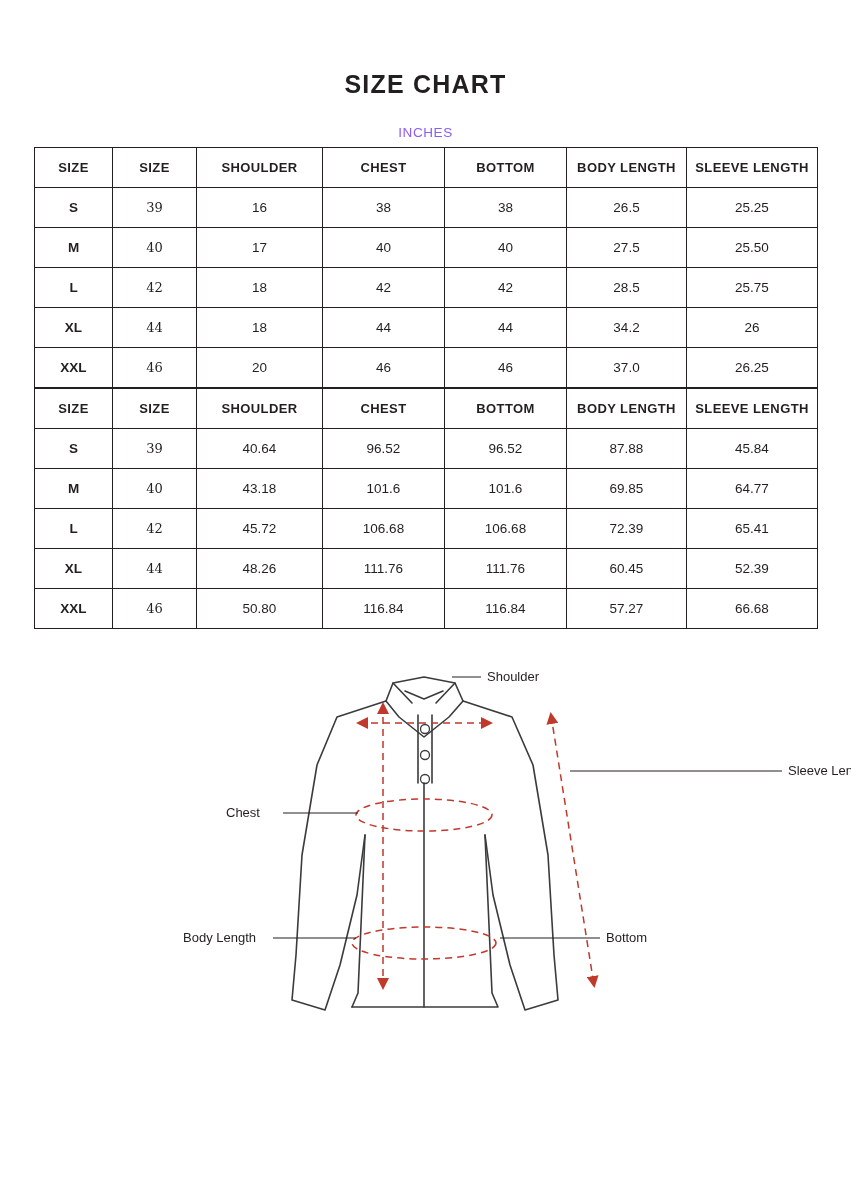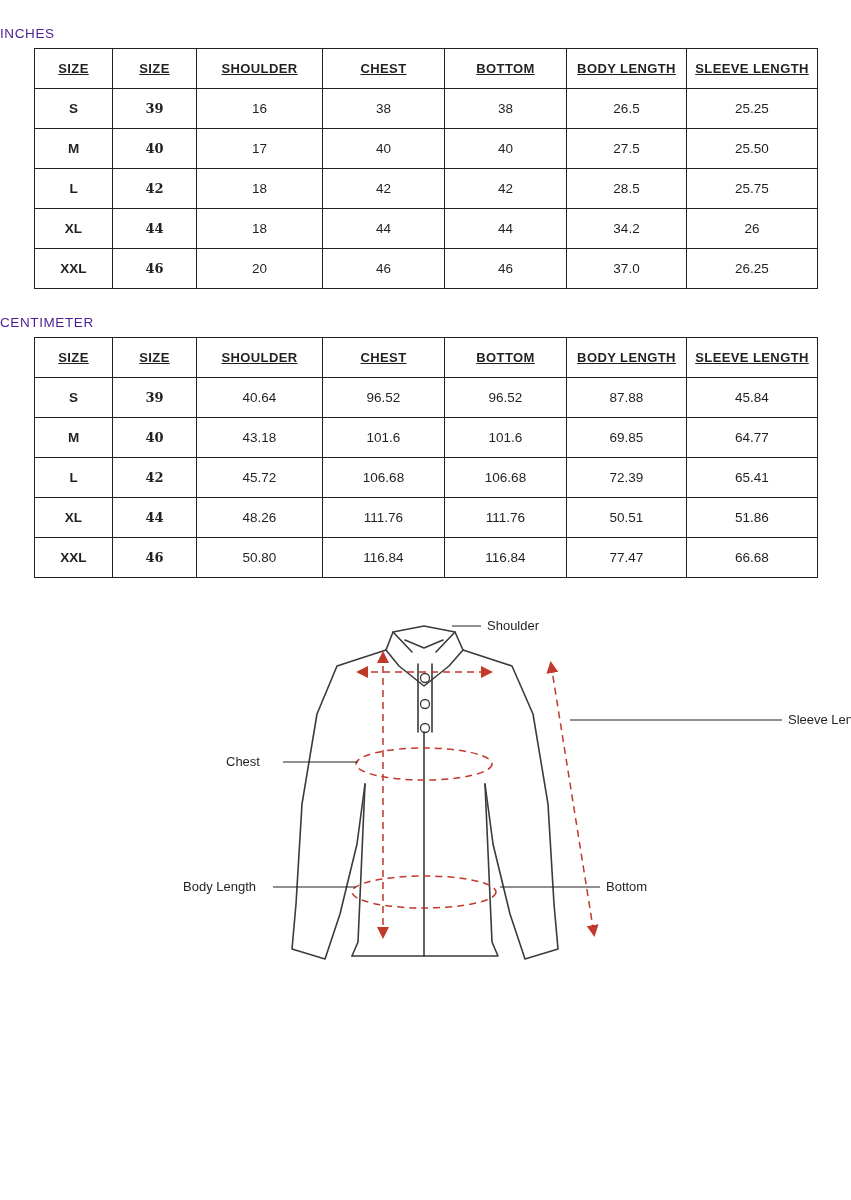--- a/index.html
+++ b/index.html
@@ -23,23 +23,24 @@
   }
   .title {
     text-align: center;
     font-size: 25px;
     font-weight: bold;
     letter-spacing: 1.2px;
     margin-top: 70px;
     color: #231f20;
   }
   .unit-label {
+    text-align: center;
     font-size: 13.5px;
     letter-spacing: 0.6px;
-    color: #4c1d95;
+    color: #8b5cf6;
     margin-top: 26px;
     margin-bottom: 7px;
   }
   .table-wrap {
     width: 783px;
     margin: 0 auto;
   }
   table.size-table {
     width: 100%;
     border-collapse: collapse;
@@ -52,27 +53,26 @@
     font-size: 13.5px;
     color: #231f20;
     height: 39px;
     padding: 0 2px;
     vertical-align: middle;
   }
   table.size-table th {
     font-weight: bold;
     letter-spacing: 0.4px;
     font-size: 13px;
-    text-decoration: underline;
   }
   table.size-table td.strong {
     font-weight: bold;
   }
   table.size-table td.size-code {
-    font-weight: bold;
+    font-weight: normal;
     font-family: "DejaVu Serif", serif;
     font-size: 13px;
   }
   
   col.c0 { width: 78px; }
   col.c1 { width: 84px; }
   col.c2 { width: 126px; }
   col.c3 { width: 122px; }
   col.c4 { width: 122px; }
   col.c5 { width: 120px; }
@@ -86,20 +86,21 @@
   }
   .diagram svg {
     display: block;
   }
 </style>
 </head>
 <body>
 
 <div class="page">
 
+  <div class="title">SIZE CHART</div>
 
   <div class="unit-label">INCHES</div>
   <div class="table-wrap">
     <table class="size-table">
       <colgroup>
         <col class="c0">
           <col class="c1">
           <col class="c2">
           <col class="c3">
           <col class="c4">
@@ -160,21 +161,20 @@
           <td>20</td>
           <td>46</td>
           <td>46</td>
           <td>37.0</td>
           <td>26.25</td>
         </tr>
       </tbody>
     </table>
   </div>
 
-  <div class="unit-label">CENTIMETER</div>
   <div class="table-wrap">
     <table class="size-table">
       <colgroup>
         <col class="c0">
           <col class="c1">
           <col class="c2">
           <col class="c3">
           <col class="c4">
           <col class="c5">
           <col class="c6">
@@ -217,30 +217,30 @@
           <td>106.68</td>
           <td>72.39</td>
           <td>65.41</td>
         </tr>
         <tr>
           <td class="strong">XL</td>
           <td class="size-code">44</td>
           <td>48.26</td>
           <td>111.76</td>
           <td>111.76</td>
-          <td>50.51</td>
-          <td>51.86</td>
+          <td>60.45</td>
+          <td>52.39</td>
         </tr>
         <tr>
           <td class="strong">XXL</td>
           <td class="size-code">46</td>
           <td>50.80</td>
           <td>116.84</td>
           <td>116.84</td>
-          <td>77.47</td>
+          <td>57.27</td>
           <td>66.68</td>
         </tr>
       </tbody>
     </table>
   </div>
 
   <div class="diagram">
     <svg width="851" height="400" viewBox="0 0 851 400" xmlns="http://www.w3.org/2000/svg">
       <g fill="none" stroke="#3b3b3b" stroke-width="1.6" stroke-linejoin="round" stroke-linecap="round">
 

